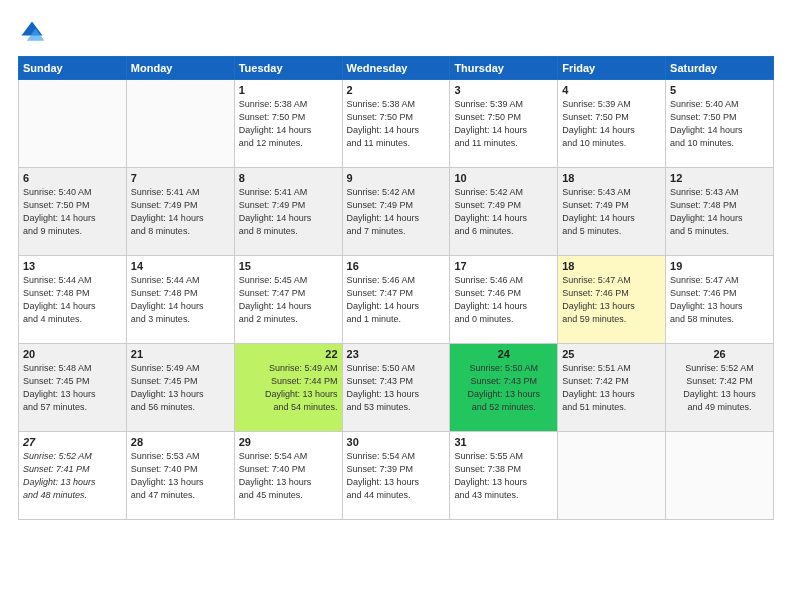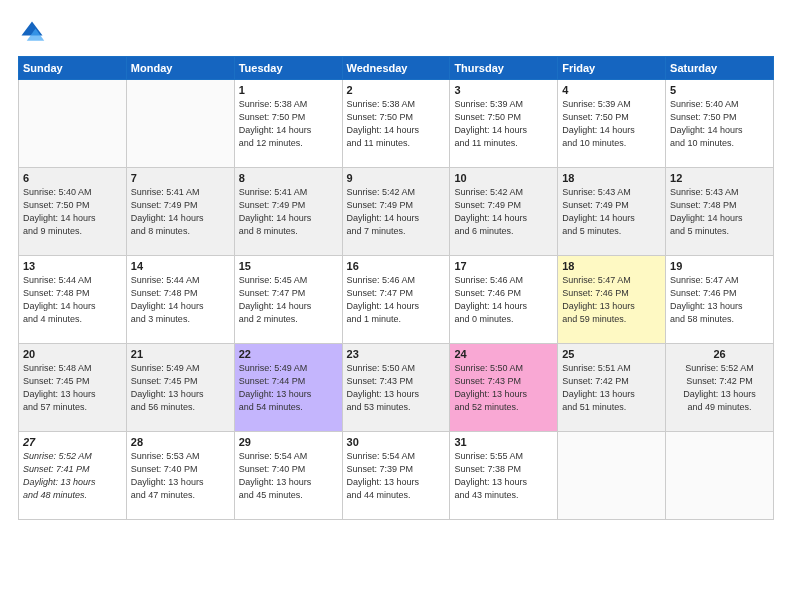--- a/index.html
+++ b/index.html
@@ -281,35 +281,35 @@
 Daylight: 13 hours
 and 57 minutes.</div>
           </td>
           <td style="background-color: rgb(240, 240, 240);">
             <span class="day-num">21</span>
             <div class="day-info" style="white-space: pre-line;">Sunrise: 5:49 AM
 Sunset: 7:45 PM
 Daylight: 13 hours
 and 56 minutes.</div>
           </td>
-          <td style="background-color: #c4b5fd;">
+          <td style="background-color: #bef264; text-align: right;">
             <span class="day-num">22</span>
             <div class="day-info" style="white-space: pre-line;">Sunrise: 5:49 AM
 Sunset: 7:44 PM
 Daylight: 13 hours
 and 54 minutes.</div>
           </td>
           <td style="background-color: rgb(240, 240, 240);">
             <span class="day-num">23</span>
             <div class="day-info" style="white-space: pre-line;">Sunrise: 5:50 AM
 Sunset: 7:43 PM
 Daylight: 13 hours
 and 53 minutes.</div>
           </td>
-          <td style="background-color: #f9a8d4;">
+          <td style="background-color: #22c55e; text-align: center;">
             <span class="day-num">24</span>
             <div class="day-info" style="white-space: pre-line;">Sunrise: 5:50 AM
 Sunset: 7:43 PM
 Daylight: 13 hours
 and 52 minutes.</div>
           </td>
           <td style="background-color: rgb(240, 240, 240);">
             <span class="day-num">25</span>
             <div class="day-info" style="white-space: pre-line;">Sunrise: 5:51 AM
 Sunset: 7:42 PM

